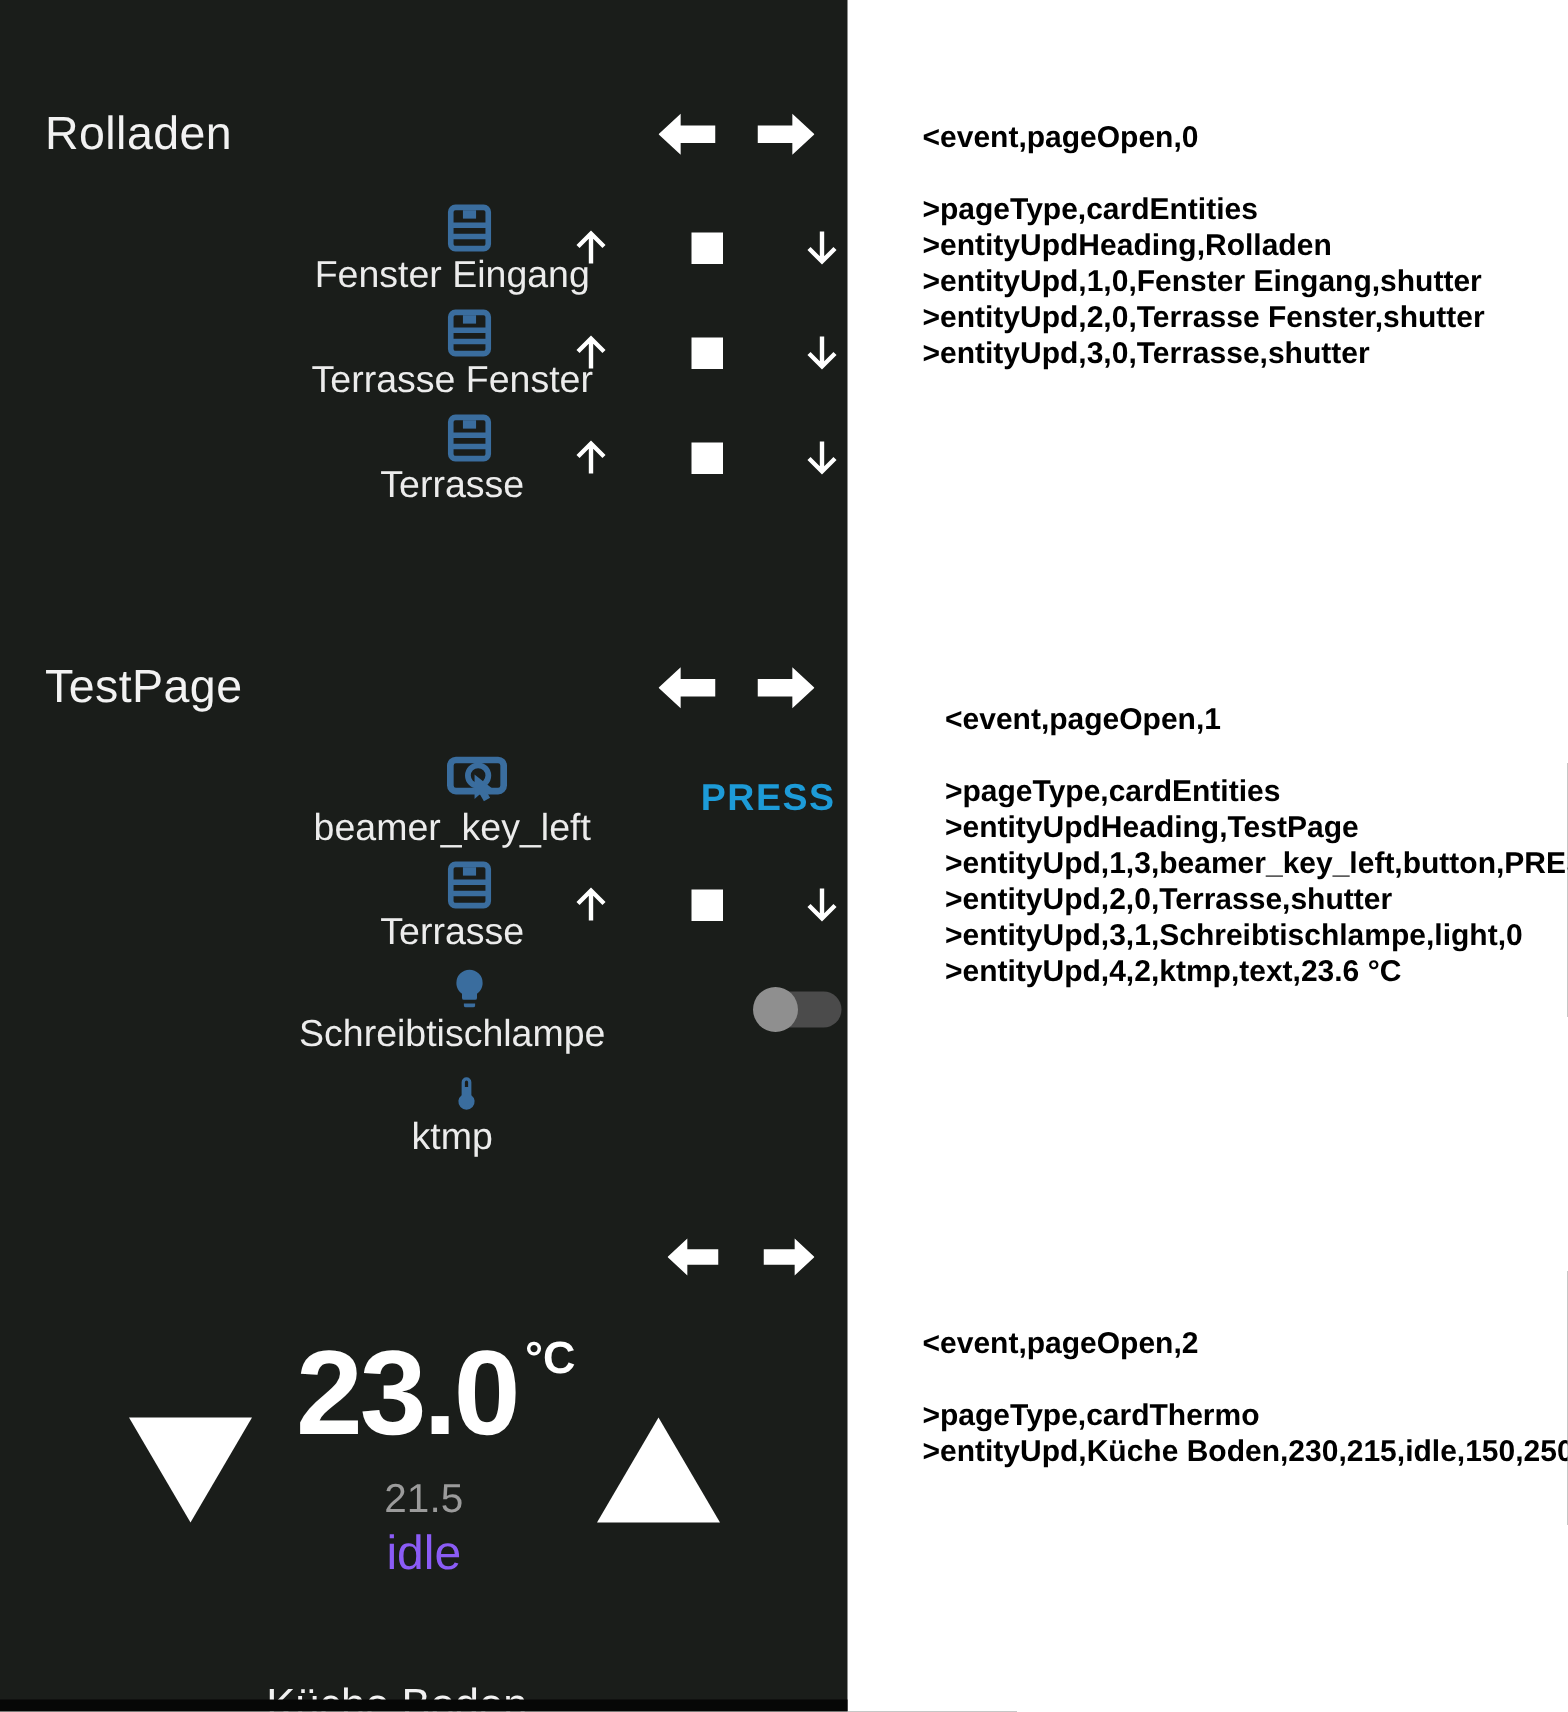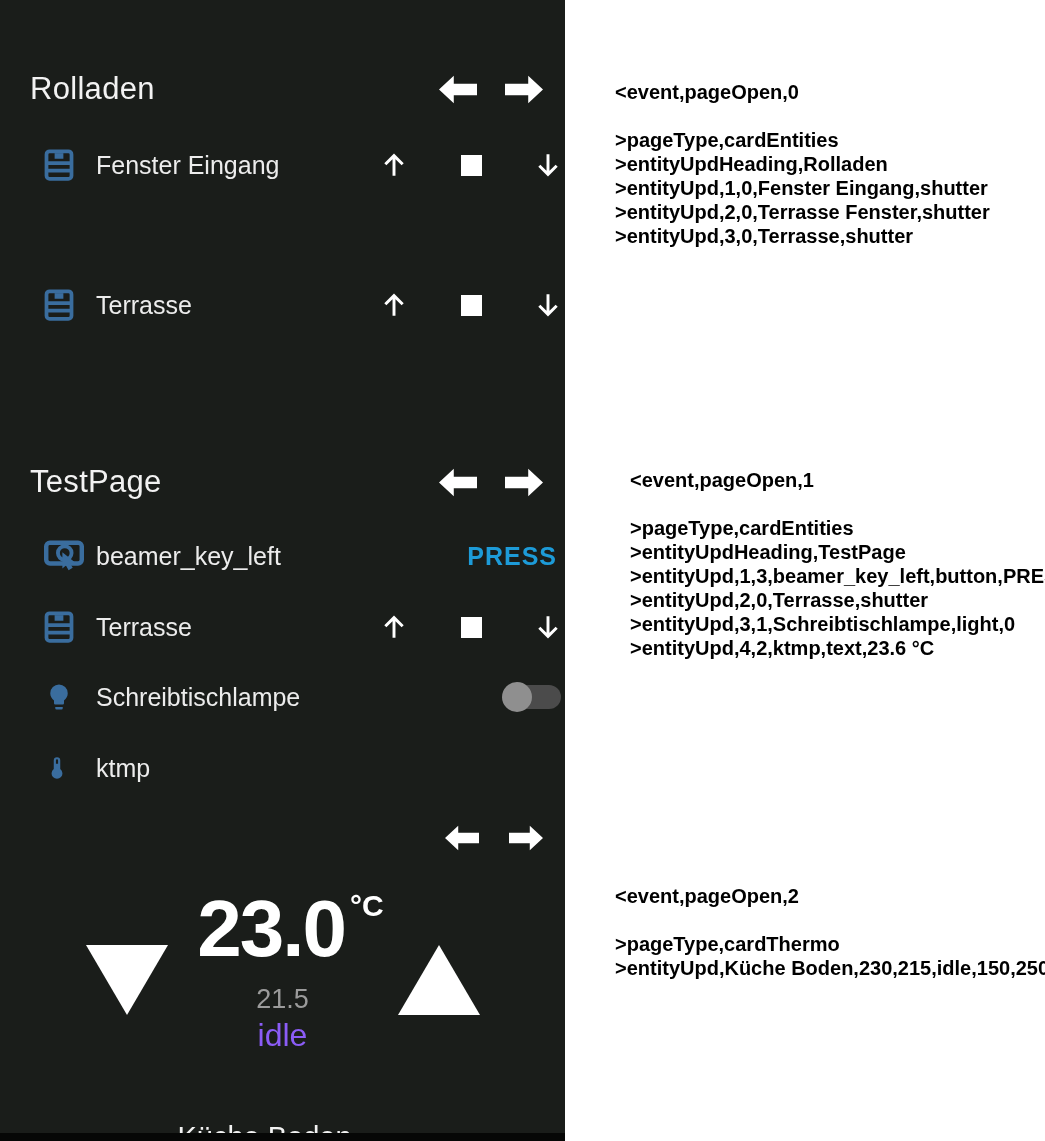--- a/index.html
+++ b/index.html
@@ -3,32 +3,32 @@
 <meta charset="utf-8">
 <style>
   * { margin:0; padding:0; box-sizing:border-box; }
   body { font-family:"Liberation Sans", sans-serif; }
   .stage { position:relative; width:1045px; height:1141px; background:#ffffff; overflow:hidden; }
 
   
   .panel-col { position:absolute; left:0; top:0; width:565px; height:1141px; background:#1a1d1a; }
   .card { position:absolute; left:0; width:565px;margin-top:39px; }
   #card-rolladen { top:0; height:410px; }
-  #card-testpage { top:410px; height:350px; }
+  #card-testpage { top:386px; height:350px; }
   #card-thermo   { top:760px; height:373px; }
   .bottom-strip  { position:absolute; left:0; top:1133px; width:565px; height:8px; background:#060706; }
 
   .card-header { position:absolute; left:30px; right:22px; display:flex; justify-content:space-between; align-items:center; height:48px; }
   #card-rolladen .card-header { top:26px; }
   #card-testpage .card-header { top:9px; }
   .card-title { font-size:31px; font-weight:400; color:#f2f2f2; letter-spacing:.3px; }
   .nav-arrows { display:flex; gap:28px; align-items:center; }
   .nav-arrows svg { display:block; }
 
-  .entity-row { position:absolute; left:0; width:593px; height:60px; display:flex; align-items:center; }
+  .entity-row { position:absolute; left:0; width:593px; height:60px; display:flex; align-items:center;flex-direction:column; }
   .entity-icon { margin-left:44px; width:42px; display:flex; justify-content:flex-start; align-items:center; }
   .entity-label { margin-left:10px; font-size:25px; color:#ececec; }
 
   .shutter-controls { position:absolute; right:26px; top:0; height:60px; width:192px; display:flex; justify-content:space-between; align-items:center; }
   .ctrl { width:38px; height:60px; display:flex; align-items:center; justify-content:center; cursor:pointer; }
   .stop-square { width:21px; height:21px; background:#ffffff; }
 
   .press-label { position:absolute; right:36px; top:0; height:60px; display:flex; align-items:center; font-size:25px; font-weight:700; letter-spacing:1px; color:#1d9bd8; cursor:pointer; }
   .text-value  { position:absolute; right:30px; top:0; height:60px; display:flex; align-items:center; font-size:26px; color:#e9e9e9; }
 
@@ -97,20 +97,46 @@
               <span class="stop-square"></span>
             </span>
           <span class="ctrl">
               <svg width="32" height="32" viewBox="0 0 24 24">
                 <path d="M12 4 V19 M5.5 12.5 L12 19 L18.5 12.5" fill="none" stroke="#fff" stroke-width="2.2"></path>
               </svg>
             </span>
         </span>
       </div>
 
+      <div class="entity-row" style="top:166px">
+        <span class="entity-icon">
+          <svg width="30" height="34" viewBox="0 0 24 26">
+              <rect x="2" y="2" width="20" height="22" rx="2.5" fill="none" stroke="#3a6d9e" stroke-width="3"></rect>
+              <rect x="8.5" y="3.5" width="7" height="4.5" fill="#3a6d9e"></rect>
+              <line x1="3" y1="11.5" x2="21" y2="11.5" stroke="#3a6d9e" stroke-width="3"></line>
+              <line x1="3" y1="17.5" x2="21" y2="17.5" stroke="#3a6d9e" stroke-width="3"></line>
+            </svg>
+        </span>
+        <span class="entity-label">Terrasse Fenster</span>
+        <span class="shutter-controls">
+          <span class="ctrl">
+              <svg width="32" height="32" viewBox="0 0 24 24">
+                <path d="M12 20 V5 M5.5 11.5 L12 5 L18.5 11.5" fill="none" stroke="#fff" stroke-width="2.2"></path>
+              </svg>
+            </span>
+          <span class="ctrl">
+              <span class="stop-square"></span>
+            </span>
+          <span class="ctrl">
+              <svg width="32" height="32" viewBox="0 0 24 24">
+                <path d="M12 4 V19 M5.5 12.5 L12 19 L18.5 12.5" fill="none" stroke="#fff" stroke-width="2.2"></path>
+              </svg>
+            </span>
+        </span>
+      </div>
 
       <div class="entity-row" style="top:236px">
         <span class="entity-icon">
           <svg width="30" height="34" viewBox="0 0 24 26">
               <rect x="2" y="2" width="20" height="22" rx="2.5" fill="none" stroke="#3a6d9e" stroke-width="3"></rect>
               <rect x="8.5" y="3.5" width="7" height="4.5" fill="#3a6d9e"></rect>
               <line x1="3" y1="11.5" x2="21" y2="11.5" stroke="#3a6d9e" stroke-width="3"></line>
               <line x1="3" y1="17.5" x2="21" y2="17.5" stroke="#3a6d9e" stroke-width="3"></line>
             </svg>
         </span>

